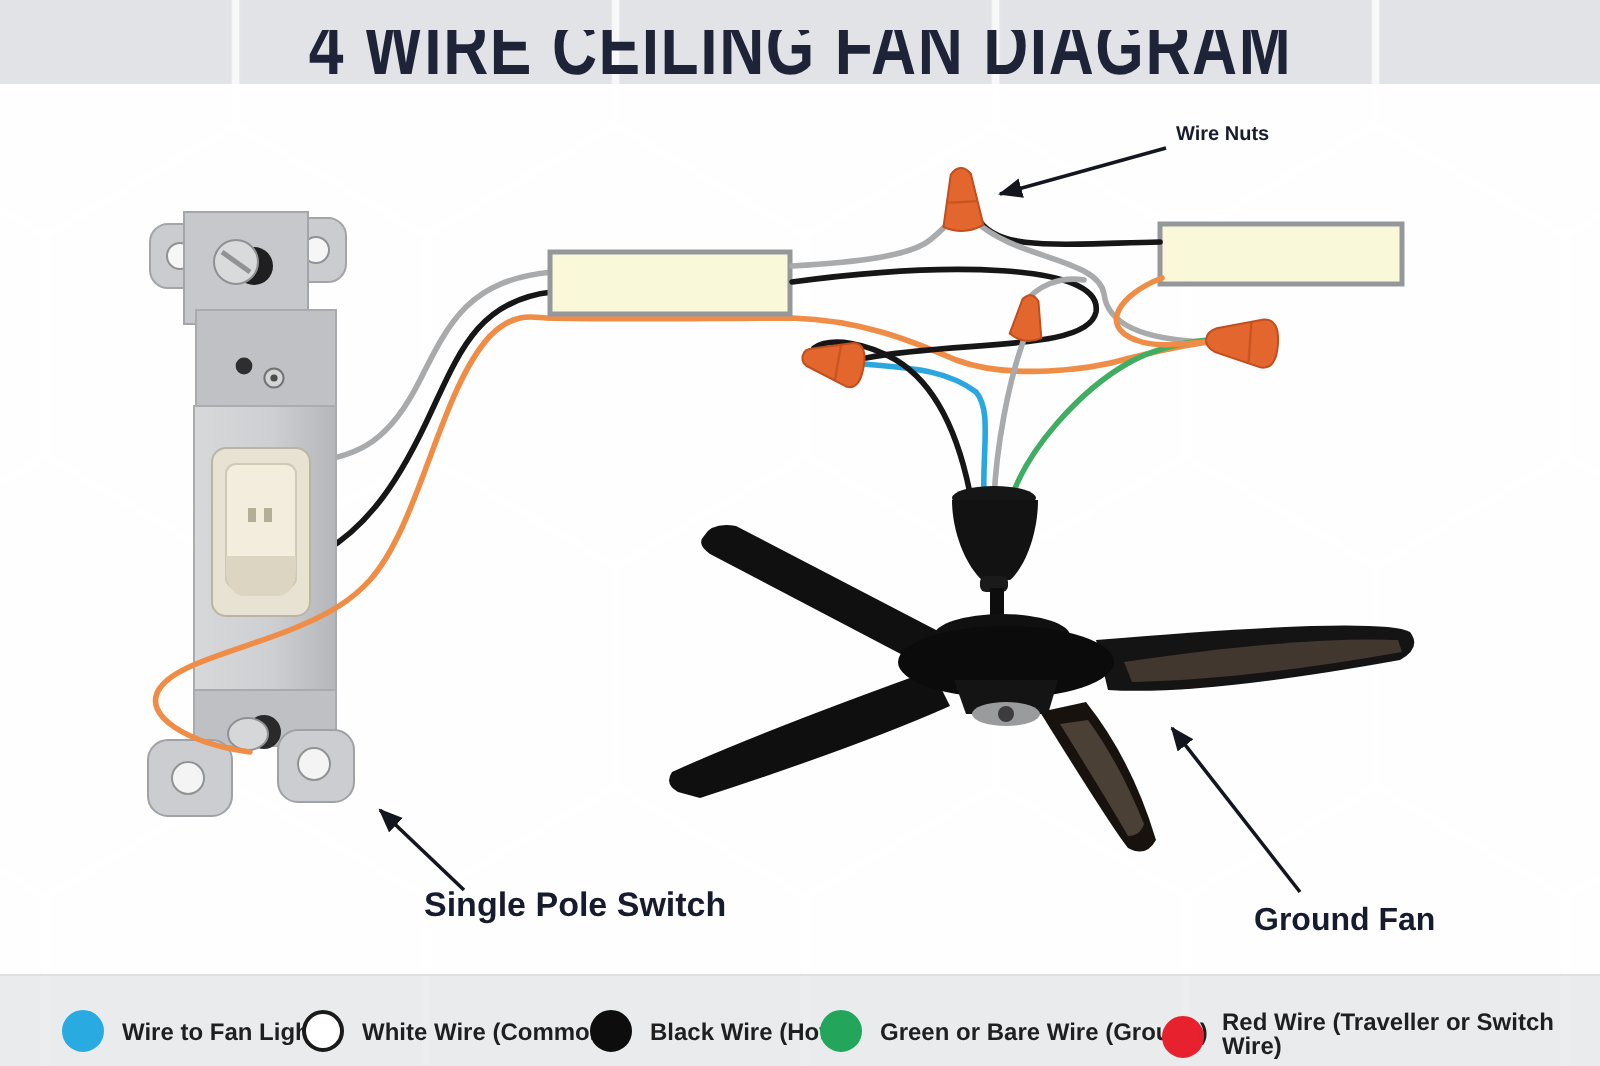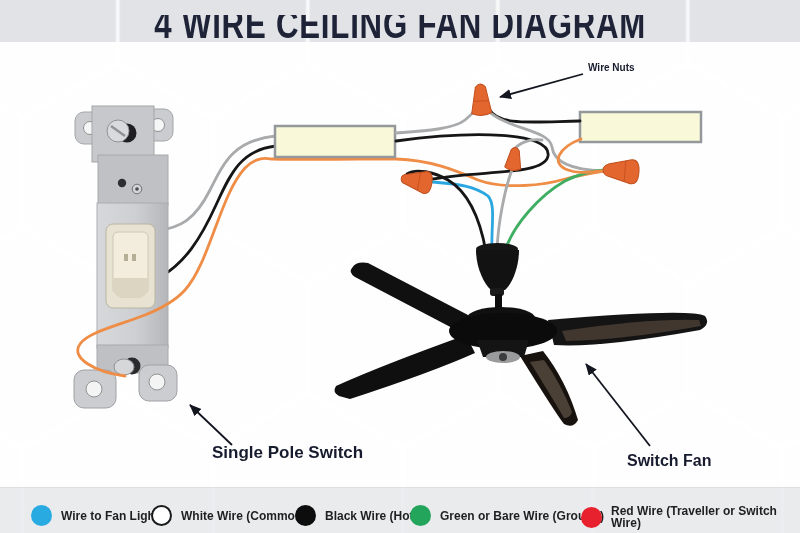--- a/index.html
+++ b/index.html
@@ -32,21 +32,21 @@
   .ann-switch{left:212px;top:443px;font-size:17px;}
   .ann-fan{left:627px;top:452px;font-size:16px;}
   .legend-item{
     position:absolute;top:505px;display:flex;align-items:center;
   }
   .legend-swatch{
     width:21px;height:21px;border-radius:50%;border:2px solid transparent;
     box-sizing:border-box;flex:0 0 auto;margin-right:9px;
   }
   .legend-label{font-size:12px;font-weight:600;color:#1f1f1f;line-height:1;}
-  .li-1{left:31px;} .li-2{left:151px;} .li-3{left:295px;} .li-4{left:410px;} .li-5{left:581px;}
+  .li-1{left:31px;} .li-2{left:151px;} .li-3{left:295px;} .li-4{left:410px;} .li-5{left:581px;align-items:flex-end;}
 </style>
 </head>
 <body>
 
 <div id="app">
 
   <svg class="bg-svg" width="800" height="533" aria-hidden="true">
     <defs>
       <pattern id="hexp" width="100" height="174" patternUnits="userSpaceOnUse" patternTransform="scale(1.9) translate(12,4)">
         <path d="M50,29 L100,58 L100,116 L50,145 L0,116 L0,58 Z M50,0 L50,29 M50,145 L50,174" fill="none" stroke="#ffffff" stroke-width="2" opacity="0.75"></path>
@@ -158,21 +158,21 @@
       <line x1="4" y1="-10" x2="4" y2="10" stroke="#c14e1c" stroke-width="1.2" opacity="0.7"></line>
     </g>
 
     <line x1="583" y1="74" x2="500" y2="97" stroke="#13161f" stroke-width="1.8" marker-end="url(#ah)"></line>
     <line x1="232" y1="445" x2="190" y2="405" stroke="#13161f" stroke-width="1.8" marker-end="url(#ah)"></line>
     <line x1="650" y1="446" x2="586" y2="364" stroke="#13161f" stroke-width="1.8" marker-end="url(#ah)"></line>
   </svg>
 
   <div class="ann ann-wire-nuts" style="color: rgb(22, 27, 46);">Wire Nuts</div>
   <div class="ann ann-switch" style="color: rgb(22, 27, 46);">Single Pole Switch</div>
-  <div class="ann ann-fan" style="color: rgb(22, 27, 46);">Switch Fan</div>
+  <div class="ann ann-fan" style="color: rgb(22, 27, 46);">Ground Fan</div>
 
   <div class="legend-item li-1">
     <span class="legend-swatch" style="background-color: rgb(41, 171, 226); border-color: rgb(41, 171, 226);"></span>
     <span class="legend-label">Wire to Fan Light</span>
   </div>
   <div class="legend-item li-2">
     <span class="legend-swatch" style="background-color: rgb(255, 255, 255); border-color: rgb(26, 26, 26);"></span>
     <span class="legend-label">White Wire (Common)</span>
   </div>
   <div class="legend-item li-3">

